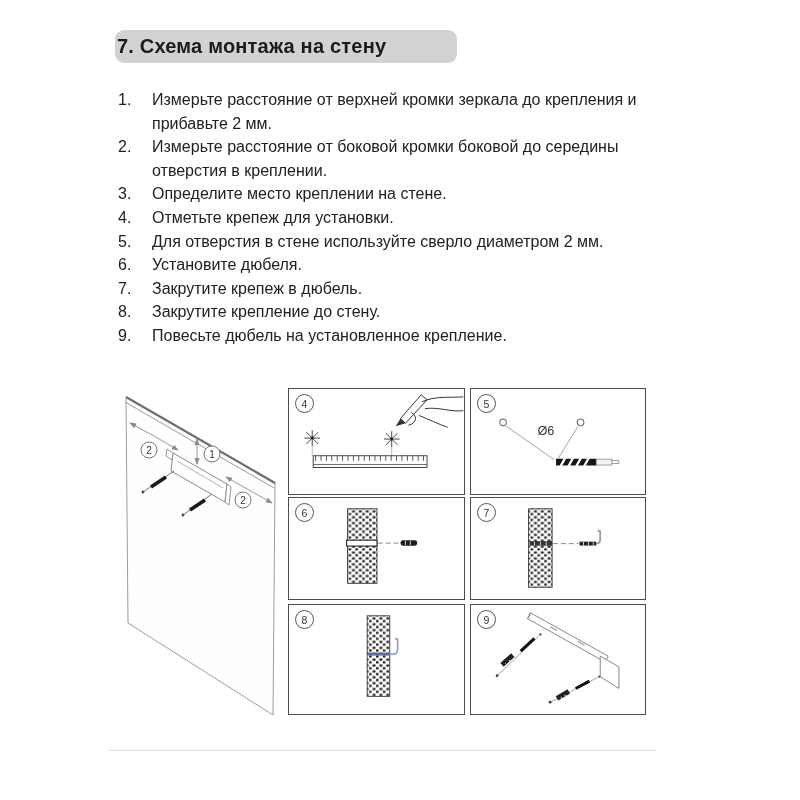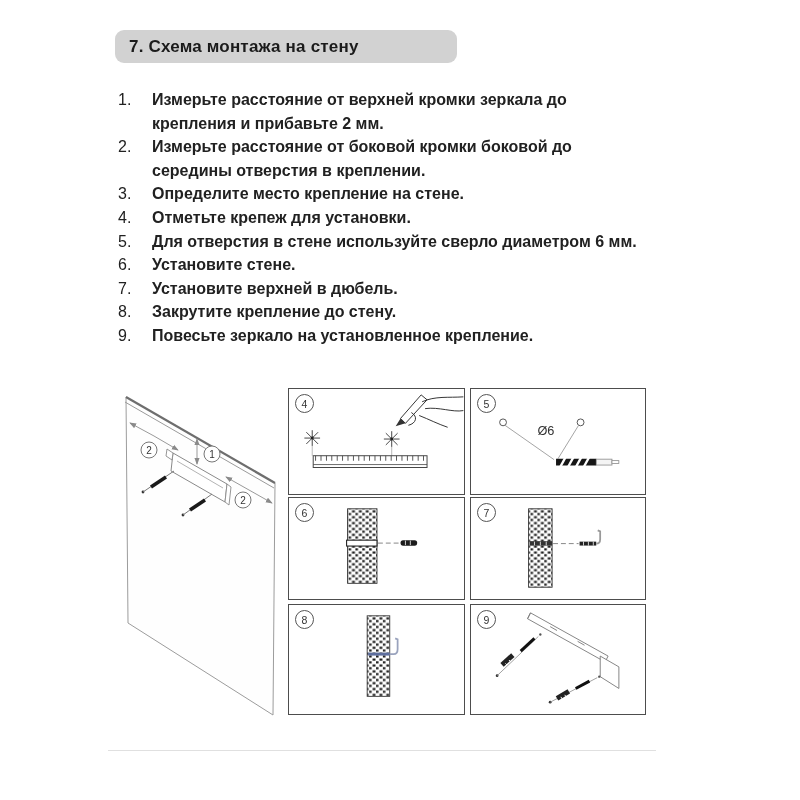--- a/index.html
+++ b/index.html
@@ -3,27 +3,27 @@
 <meta charset="utf-8">
 <style>
   html,body { margin:0; padding:0; }
   body {
     width:800px; height:800px; position:relative; background:#ffffff;
     font-family:"Liberation Sans", sans-serif; color:#1f1f1f; overflow:hidden;
   }
   .header-bar {
     position:absolute; left:115px; top:30px; width:342px; height:33px;
     background:#d2d2d2; border-radius:9px; box-sizing:border-box;
-    display:flex; align-items:center; padding-left:14px;
-    font-size:17px; font-weight:bold; color:#1b1b1b; letter-spacing:.2px;
+    display:flex; align-items:center; padding-left:2px;
+    font-size:20px; font-weight:bold; color:#1b1b1b; letter-spacing:.2px;
   }
   .steps { position:absolute; left:118px; top:88px; width:526px; }
   .step { display:flex; font-size:16px; line-height:23.6px; color:#212121; }
   .step-num { width:34px; flex:none; }
-  .step-text { width:488px;font-weight:bold; }
+  .step-text { width:488px; }
   .mirror-diagram { position:absolute; left:100px; top:388px; width:195px; height:330px; }
   .cell { position:absolute; border:1px solid #4d4d4d; background:#fff; box-sizing:border-box; }
   .cell > svg.illus { position:absolute; left:0; top:0; width:100%; height:100%; }
   .badge {
     position:absolute; left:6px; top:5px; width:17px; height:17px; z-index:2;
     border:1px solid #555; border-radius:50%; background:#fff; color:#333;
     font-size:10.5px; display:flex; align-items:center; justify-content:center;
   }
   .c4 { left:288px; top:388px; width:177px; height:107px; }
   .c5 { left:470px; top:388px; width:176px; height:107px; }
@@ -59,45 +59,45 @@
   <div class="step">
       <span class="step-num">1.</span>
       <span class="step-text">Измерьте расстояние от верхней кромки зеркала до крепления и прибавьте 2 мм.</span>
     </div>
   <div class="step">
       <span class="step-num">2.</span>
       <span class="step-text">Измерьте расстояние от боковой кромки боковой до середины отверстия в креплении.</span>
     </div>
   <div class="step">
       <span class="step-num">3.</span>
-      <span class="step-text">Определите место крепление на стене.</span>
+      <span class="step-text">Определите место креплении на стене.</span>
     </div>
   <div class="step">
       <span class="step-num">4.</span>
       <span class="step-text">Отметьте крепеж для установки.</span>
     </div>
   <div class="step">
       <span class="step-num">5.</span>
-      <span class="step-text">Для отверстия в стене используйте сверло диаметром 6 мм.</span>
+      <span class="step-text">Для отверстия в стене используйте сверло диаметром 2 мм.</span>
     </div>
   <div class="step">
       <span class="step-num">6.</span>
-      <span class="step-text">Установите стене.</span>
+      <span class="step-text">Установите дюбеля.</span>
     </div>
   <div class="step">
       <span class="step-num">7.</span>
-      <span class="step-text">Установите верхней в дюбель.</span>
+      <span class="step-text">Закрутите крепеж в дюбель.</span>
     </div>
   <div class="step">
       <span class="step-num">8.</span>
       <span class="step-text">Закрутите крепление до стену.</span>
     </div>
   <div class="step">
       <span class="step-num">9.</span>
-      <span class="step-text">Повесьте зеркало на установленное крепление.</span>
+      <span class="step-text">Повесьте дюбель на установленное крепление.</span>
     </div>
 </div>
 
 <svg class="mirror-diagram" viewBox="0 0 195 330">
   <polygon points="26,9 175,95 173,327 28,235" fill="#fefefe" stroke="#9c9c9c" stroke-width="1"></polygon>
   <line x1="26" y1="9" x2="175" y2="95" stroke="#6e6e6e" stroke-width="2.2"></line>
   <line x1="25" y1="14" x2="174" y2="100" stroke="#9a9a9a" stroke-width="1"></line>
 
   <g>
     <polygon points="73,65 127,96 125,114 71,83" fill="#ffffff" stroke="#8a8a8a" stroke-width="1"></polygon>

